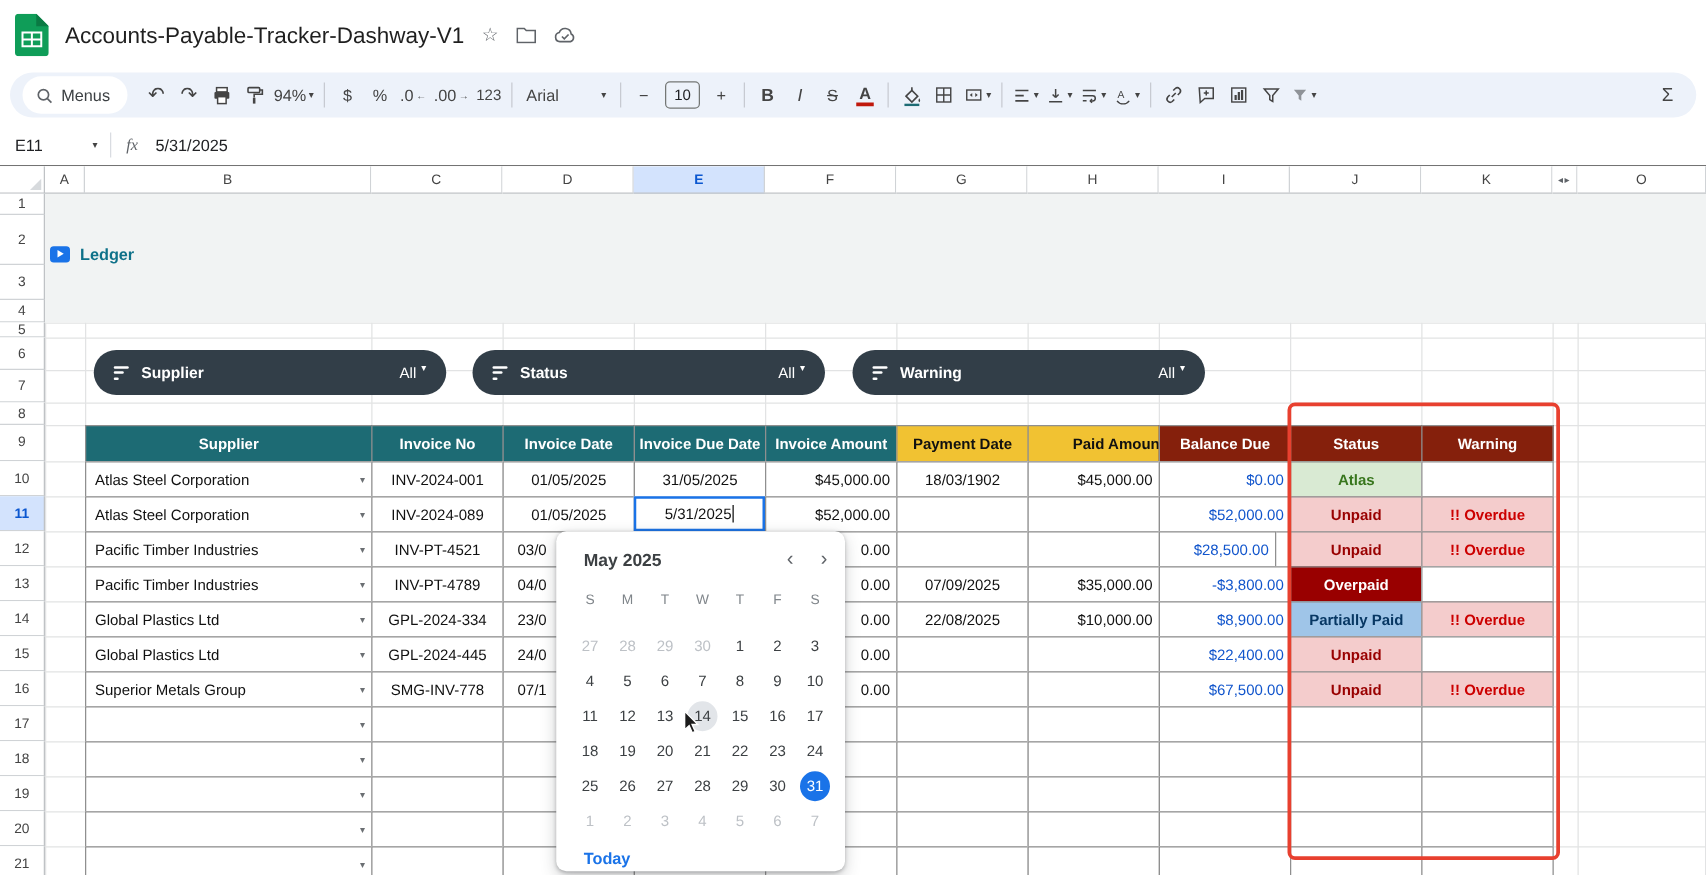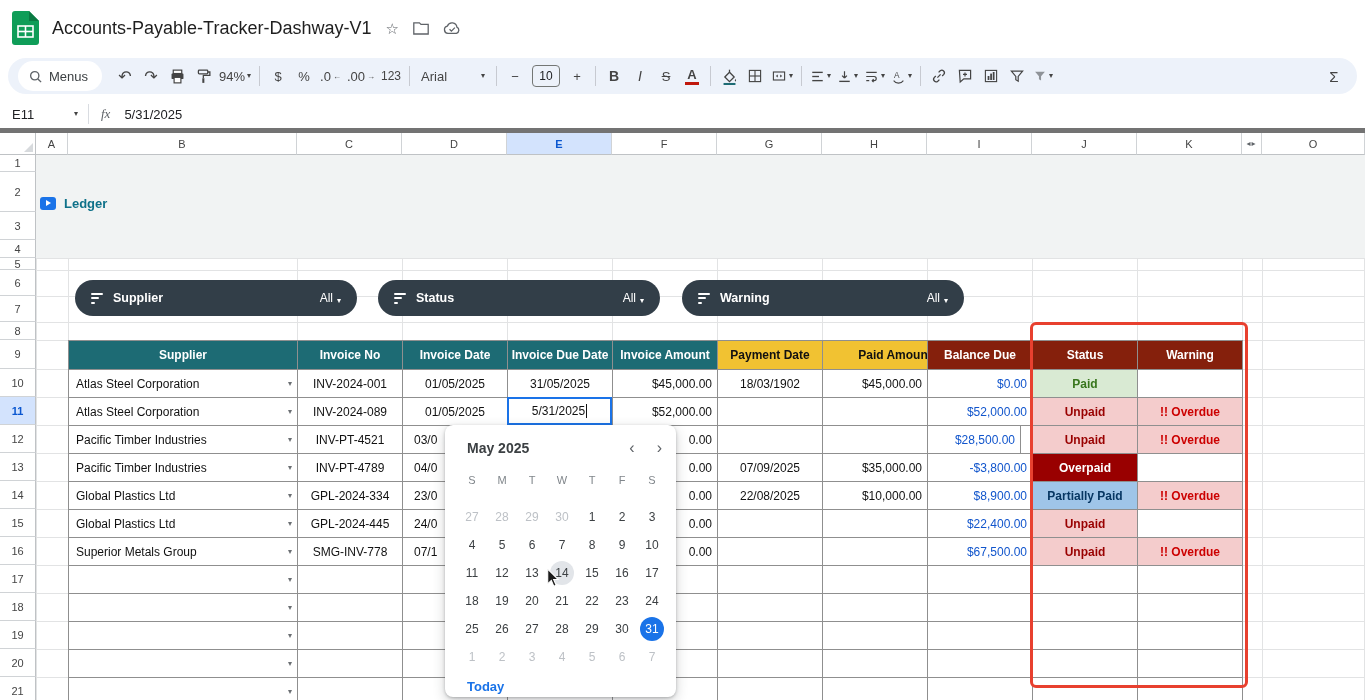--- a/index.html
+++ b/index.html
@@ -33,21 +33,21 @@
   .ital-i { font-style:italic; font-size:14px; }
   .strike-s { text-decoration:line-through; font-size:13px; }
   .tcolor { display:flex; flex-direction:column; align-items:center; line-height:1; }
   .tcolor .a { font-size:13px; font-weight:bold; }
   .tcolor .bar { width:14px; height:3px; background:#c0180c; margin-top:1px; }
   .num-small { font-size:12px; }
   .sub-arrow { font-size:8px; color:#444; }
   .sigma { margin-left:auto; font-size:15px; }
 
   
-  .fbar { height:33px; display:flex; align-items:center; border-bottom:5px solid #737373; background:#fff; }
+  .fbar { height:33px; display:flex; align-items:center; border-bottom:1px solid #737373; background:#fff; }
   .namebox { width:88px; display:flex; align-items:center; justify-content:space-between; padding:0 10px 0 12px;
         font-size:13px; color:#202124; height:100%; }
   .fdiv { width:1px; height:20px; background:#d9dce1; }
   .fx { font-size:13px; font-style:italic; color:#5f6368; padding:0 14px 0 12px; font-family:"Liberation Serif",serif; }
   .fvalue { font-size:13px; color:#202124; }
 
   
   .grid { position:relative; width:1365px; height:567px; background:#fff; overflow:hidden; }
   .colhdr, .rowhdr, .cell, .gl { position:absolute; }
   .colhdr { top:0; height:22px; background:#ffffff; border-right:1px solid #d0d3d6; border-bottom:1px solid #bfc2c5;
@@ -67,21 +67,21 @@
   .play-ic:after { content:""; position:absolute; left:6px; top:3.2px; border-style:solid;
         border-width:3.4px 0 3.4px 5.5px; border-color:transparent transparent transparent #fff; }
   .ledger-lbl { font-size:13px; font-weight:bold; color:#0e7189; }
 
   .pill { position:absolute; top:147px; height:36px; width:282px; background:#323e48; border-radius:18px;
         display:flex; align-items:center; padding:0 16px; color:#fff; }
   .flt-ic { display:flex; flex-direction:column; gap:2.5px; margin-right:10px; }
   .flt-ic span { display:block; height:2px; background:#fff; border-radius:1px; }
   .flt-ic .b1{width:12px;} .flt-ic .b2{width:8px;} .flt-ic .b3{width:4px;}
   .pill-label { font-size:12.5px; font-weight:bold; }
-  .pill-val { margin-left:auto; font-size:12px; display:flex; align-items:flex-end; gap:4px; }
+  .pill-val { margin-left:auto; font-size:12px; display:flex; align-items:flex-start; gap:4px; }
   .pill-val .caret { color:#fff; }
 
   .cell { font-size:12px; color:#111; display:flex; align-items:center; justify-content:center;
         background:#fff; border:1px solid #8f8f8f; overflow:hidden; white-space:nowrap; }
   .cell.hd { font-weight:bold; font-size:12px; }
   .cell.left { justify-content:flex-start; padding:0 16px 0 7px; }
   .cell.right { justify-content:flex-end; padding-right:5px; }
   .cell.frag { justify-content:flex-start; padding-left:11px; }
   .dd-chev { position:absolute; right:5px; font-size:8px; color:#6b6f73; }
 
@@ -398,21 +398,21 @@
       <div class="cell hd" style="left: 1032px; top: 207px; width: 106px; height: 30px; background: rgb(133, 32, 12); color: rgb(255, 255, 255);">Status</div>
       <div class="cell hd" style="left: 1137px; top: 207px; width: 106px; height: 30px; background: rgb(133, 32, 12); color: rgb(255, 255, 255);">Warning</div>
       <div class="cell left" style="left: 68px; top: 236px; width: 230px; height: 29px; position: absolute;">Atlas Steel Corporation<span class="dd-chev">▾</span></div>
       <div class="cell" style="left: 297px; top: 236px; width: 106px; height: 29px;">INV-2024-001</div>
       <div class="cell" style="left: 402px; top: 236px; width: 106px; height: 29px;">01/05/2025</div>
       <div class="cell" style="left: 507px; top: 236px; width: 106px; height: 29px;">31/05/2025</div>
       <div class="cell right" style="left: 612px; top: 236px; width: 106px; height: 29px;">$45,000.00</div>
       <div class="cell" style="left: 717px; top: 236px; width: 106px; height: 29px;">18/03/1902</div>
       <div class="cell right" style="left: 822px; top: 236px; width: 106px; height: 29px;">$45,000.00</div>
       <div class="cell right" style="left: 927px; top: 236px; width: 106px; height: 29px; color: rgb(17, 85, 204);">$0.00</div>
-      <div class="cell" style="left: 1032px; top: 236px; width: 106px; height: 29px; background: rgb(217, 234, 211); color: rgb(56, 118, 29); font-weight: bold;">Paid</div>
+      <div class="cell" style="left: 1032px; top: 236px; width: 106px; height: 29px; background: rgb(217, 234, 211); color: rgb(56, 118, 29); font-weight: bold;">Atlas</div>
       <div class="cell" style="left: 1137px; top: 236px; width: 106px; height: 29px;"></div>
       <div class="cell left" style="left: 68px; top: 264px; width: 230px; height: 29px; position: absolute;">Atlas Steel Corporation<span class="dd-chev">▾</span></div>
       <div class="cell" style="left: 297px; top: 264px; width: 106px; height: 29px;">INV-2024-089</div>
       <div class="cell" style="left: 402px; top: 264px; width: 106px; height: 29px;">01/05/2025</div>
       <div class="cell" style="left: 507px; top: 264px; width: 106px; height: 29px;"></div>
       <div class="cell right" style="left: 612px; top: 264px; width: 106px; height: 29px;">$52,000.00</div>
       <div class="cell" style="left: 717px; top: 264px; width: 106px; height: 29px;"></div>
       <div class="cell right" style="left: 822px; top: 264px; width: 106px; height: 29px;"></div>
       <div class="cell right" style="left: 927px; top: 264px; width: 106px; height: 29px; color: rgb(17, 85, 204);">$52,000.00</div>
       <div class="cell" style="left: 1032px; top: 264px; width: 106px; height: 29px; background: rgb(244, 204, 204); color: rgb(153, 0, 0); font-weight: bold;">Unpaid</div>

